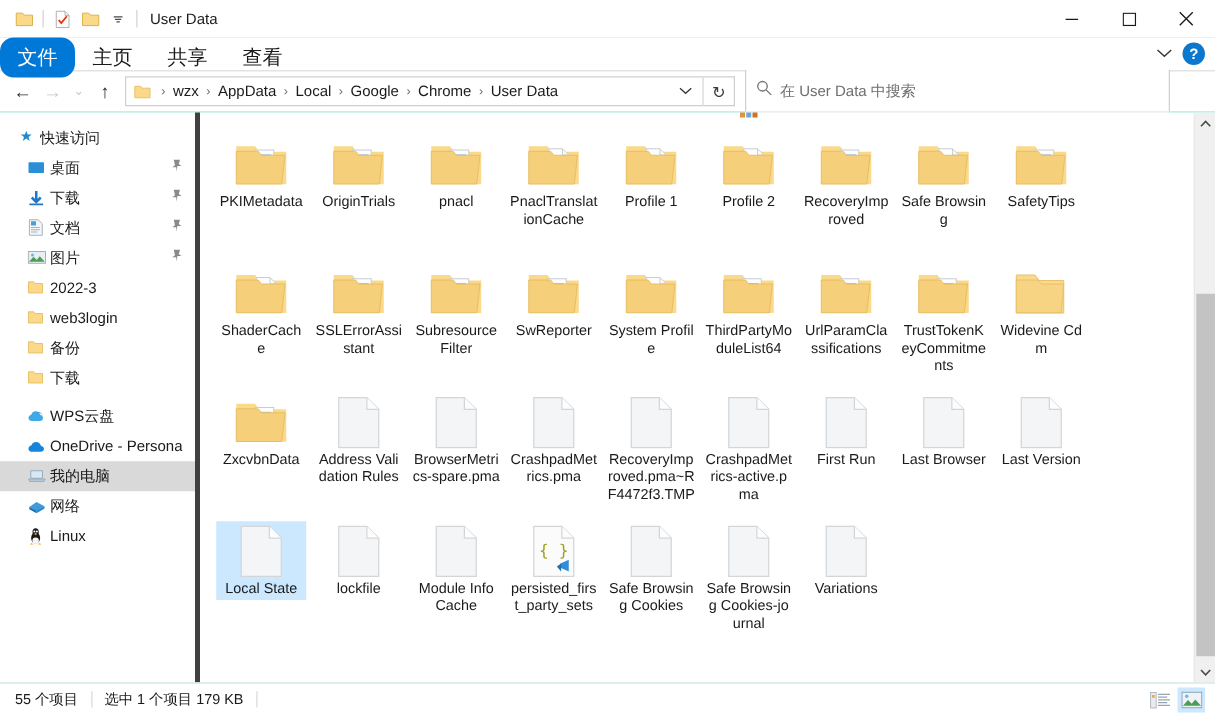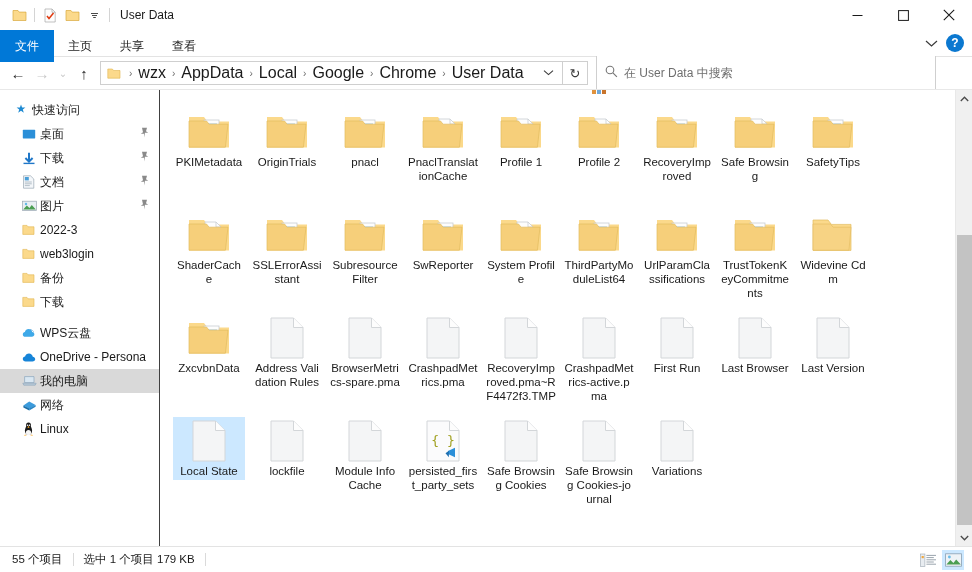--- a/index.html
+++ b/index.html
@@ -50,23 +50,24 @@
 
   
   .ribbon {
     height: 26px; flex: 0 0 26px;
     display: flex; align-items: stretch;
     background: #ffffff;
     position: relative;
   }
   .tab {
     display: flex; align-items: center; justify-content: center;
-    font-size: 12px; color: #1a1a1a;
+    font-size: 16px; color: #1a1a1a;
     padding: 16px 14px; min-width: 52px;
     cursor: default;
+    border-radius: 11px;
   }
   .tab.file {
     background: #0078d7; color: #ffffff;
     min-width: 54px;
   }
   .ribbon-right {
     position: absolute; right: 8px; top: 0;
     height: 26px; display: flex; align-items: center; gap: 8px;
   }
   .help-btn {
@@ -95,21 +96,21 @@
   .navbtn.small { width: 18px; font-size: 10px; }
   .breadcrumb-box {
     flex: 1 1 auto; height: 24px;
     border: 1px solid #cfcfcf; background: #fff;
     display: flex; align-items: center;
     margin-left: 4px; min-width: 0;
     max-width: 463px;
   }
   .crumb-folder { margin: 0 4px 0 6px; display: flex; align-items: center; }
   .crumb {
-    font-size: 16px; color: #1a1a1a;
+    font-size: 12px; color: #1a1a1a;
     padding: 0 2px; white-space: nowrap;
   }
   .crumb-sep {
     font-size: 10px; color: #6d6d6d; padding: 0 4px;
     display: flex; align-items: center;
   }
   .crumb-dropdown {
     margin-left: auto; padding: 0 8px;
     font-size: 10px; color: #3a3a3a;
     display: flex; align-items: center; height: 100%;
@@ -132,21 +133,21 @@
   
   .body {
     flex: 1 1 auto; display: flex; min-height: 0;
     border-top: 1px solid #e8e8e8;
   }
 
   
   .sidebar {
     width: 160px; flex: 0 0 160px;
     background: #ffffff;
-    border-right: 1px solid #404040;
+    border-right: 4px solid #404040;
     overflow: hidden;
     padding-top: 8px;
   }
   .nav-item {
     height: 24px; display: flex; align-items: center;
     padding-left: 14px; position: relative;
     font-size: 12px; color: #1a1a1a;
   }
   .nav-item.indent { padding-left: 22px; }
   .nav-item.selected-gray { background: #d9d9d9; }

